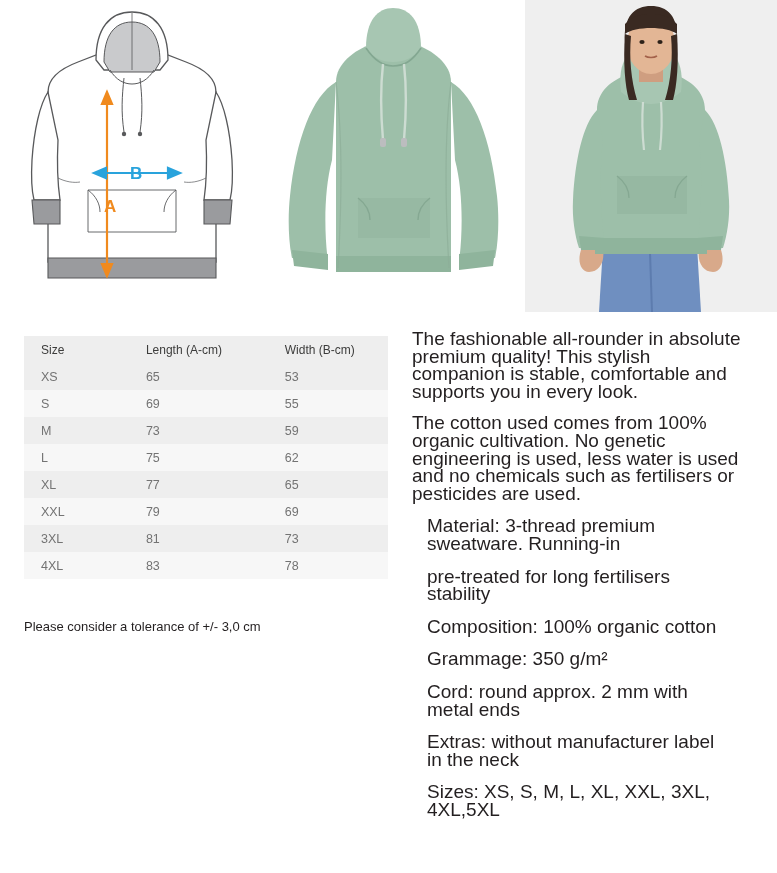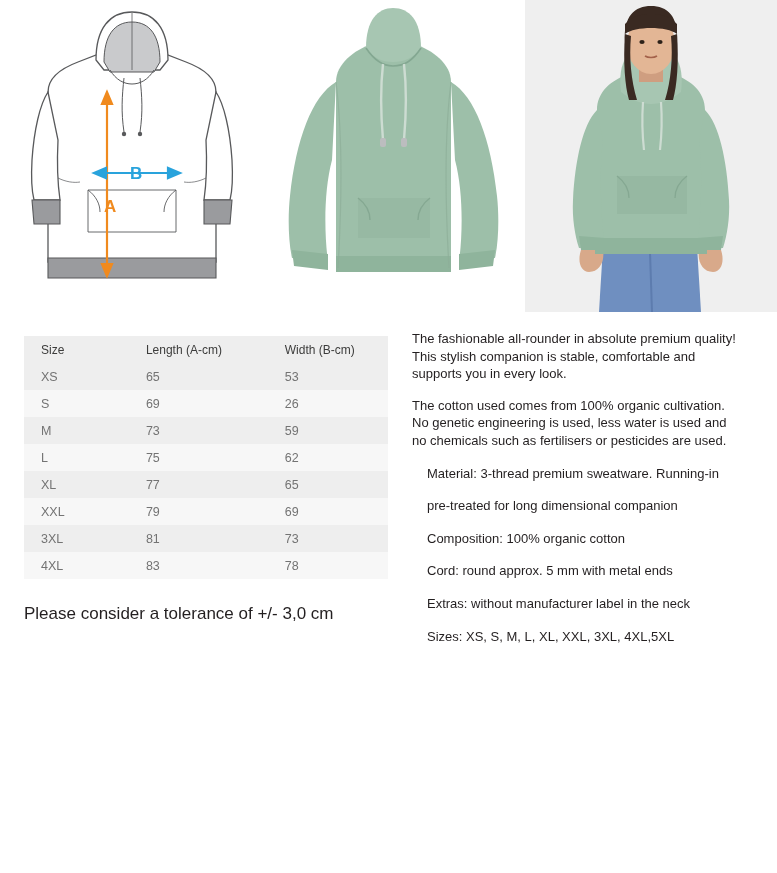--- a/index.html
+++ b/index.html
@@ -82,32 +82,32 @@
   .size-table .c0 { width: 102px; padding-left: 17px; }
   .size-table .c1 { width: 140px; padding-left: 19px; }
   .size-table .c2 { width: 122px; padding-left: 20px; }
   .row-head { background: #eeeeee; }
   .row-odd  { background: #eeeeee; }
   .row-even { background: #f7f7f7; }
 
   .tolerance {
     position: absolute;
     left: 24px;
-    top: 292px;
-    font-size: 17px;
+    top: 307px;
+    font-size: 13px;
     color: #231f20;
   }
 
   
   .desc {
     position: absolute;
     left: 412px;
     top: 18px;
     width: 330px;
-    font-size: 13px;
+    font-size: 19px;
     line-height: 17.6px;
     color: #231f20;
   }
   .desc p {
     margin: 0 0 14px 0;
   }
   .desc p.tight {
     margin: 15px;
   }
   .desc .block-last { margin-bottom: 0; }
@@ -274,21 +274,21 @@
     </thead>
     <tbody>
       <tr class="row-odd">
         <td class="c0">XS</td>
         <td class="c1">65</td>
         <td class="c2">53</td>
       </tr>
       <tr class="row-even">
         <td class="c0">S</td>
         <td class="c1">69</td>
-        <td class="c2">26</td>
+        <td class="c2">55</td>
       </tr>
       <tr class="row-odd">
         <td class="c0">M</td>
         <td class="c1">73</td>
         <td class="c2">59</td>
       </tr>
       <tr class="row-even">
         <td class="c0">L</td>
         <td class="c1">75</td>
         <td class="c2">62</td>
@@ -315,19 +315,20 @@
       </tr>
     </tbody>
   </table>
 
   <div class="tolerance">Please consider a tolerance of +/- 3,0 cm</div>
 
   <div class="desc">
     <p>The fashionable all-rounder in absolute premium quality! This stylish companion is stable, comfortable and supports you in every look.</p>
     <p>The cotton used comes from 100% organic cultivation. No genetic engineering is used, less water is used and no chemicals such as fertilisers or pesticides are used.</p>
     <p class="tight">Material: 3-thread premium sweatware. Running-in</p>
-    <p class="tight">pre-treated for long dimensional companion</p>
+    <p class="tight">pre-treated for long fertilisers stability</p>
     <p class="tight">Composition: 100% organic cotton</p>
-    <p class="tight">Cord: round approx. 5 mm with metal ends</p>
+    <p class="tight">Grammage: 350 g/m²</p>
+    <p class="tight">Cord: round approx. 2 mm with metal ends</p>
     <p class="tight">Extras: without manufacturer label in the neck</p>
     <p class="tight block-last">Sizes: XS, S, M, L, XL, XXL, 3XL, 4XL,5XL</p>
   </div>
 </div>
 
 </body></html>

